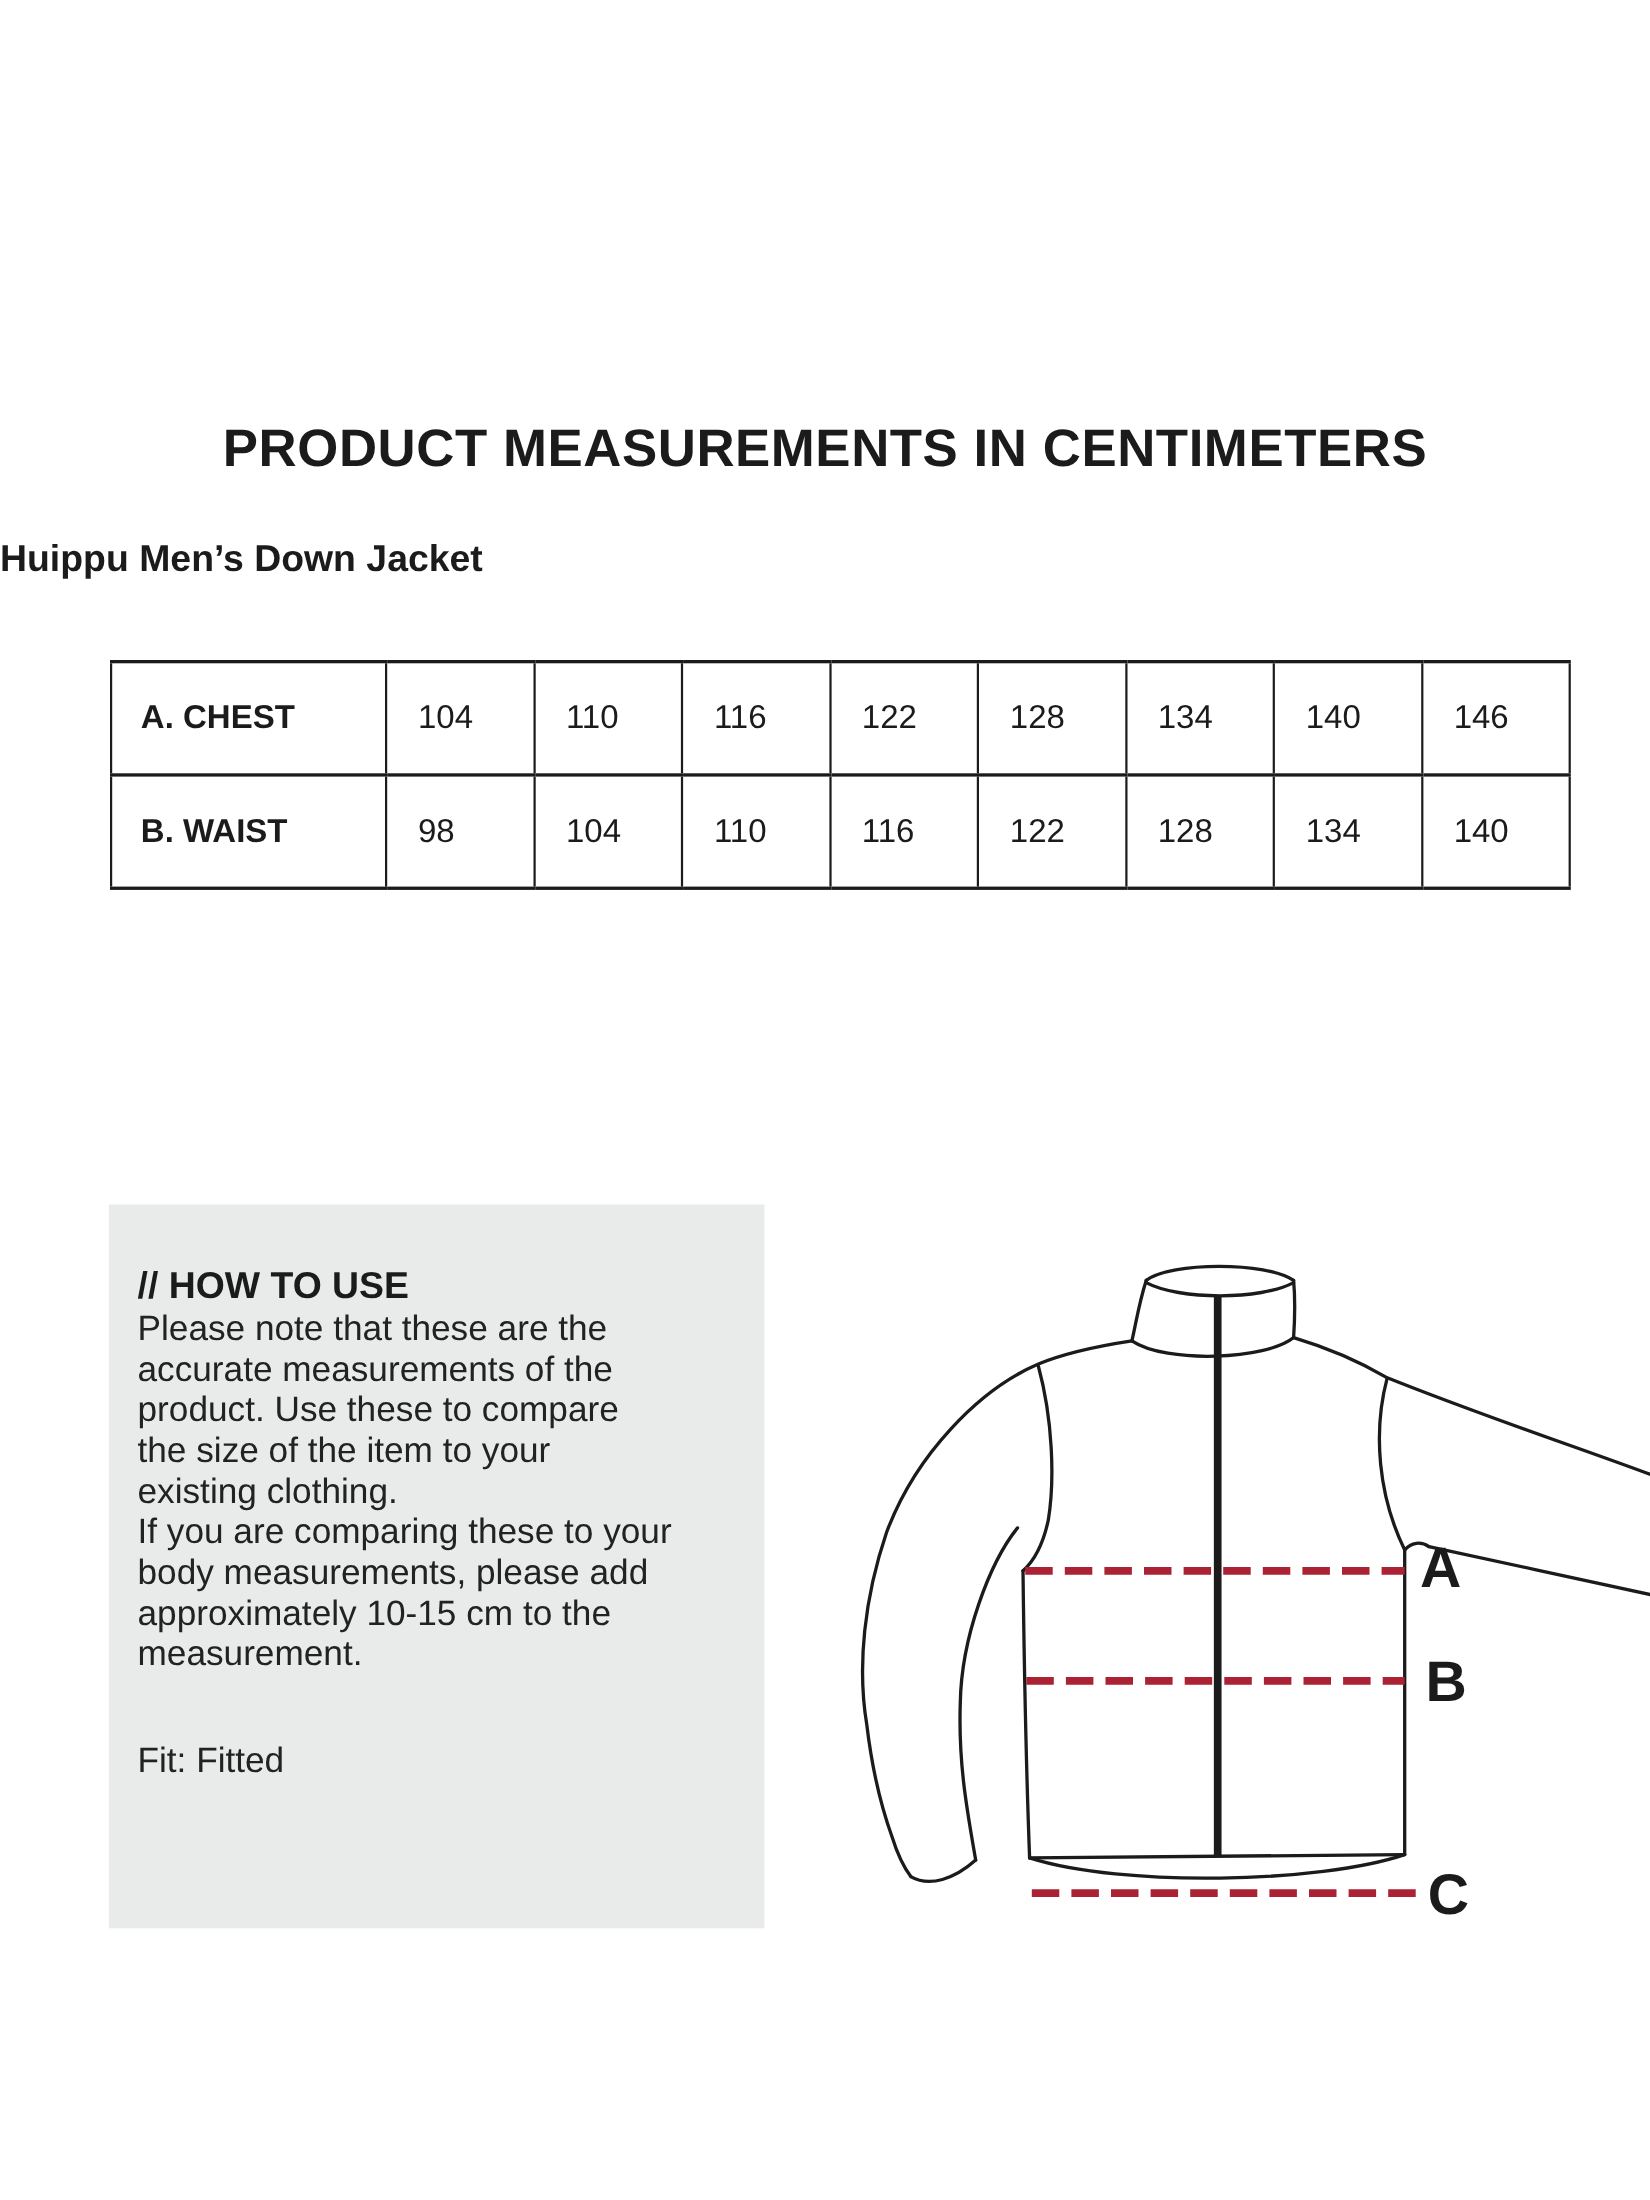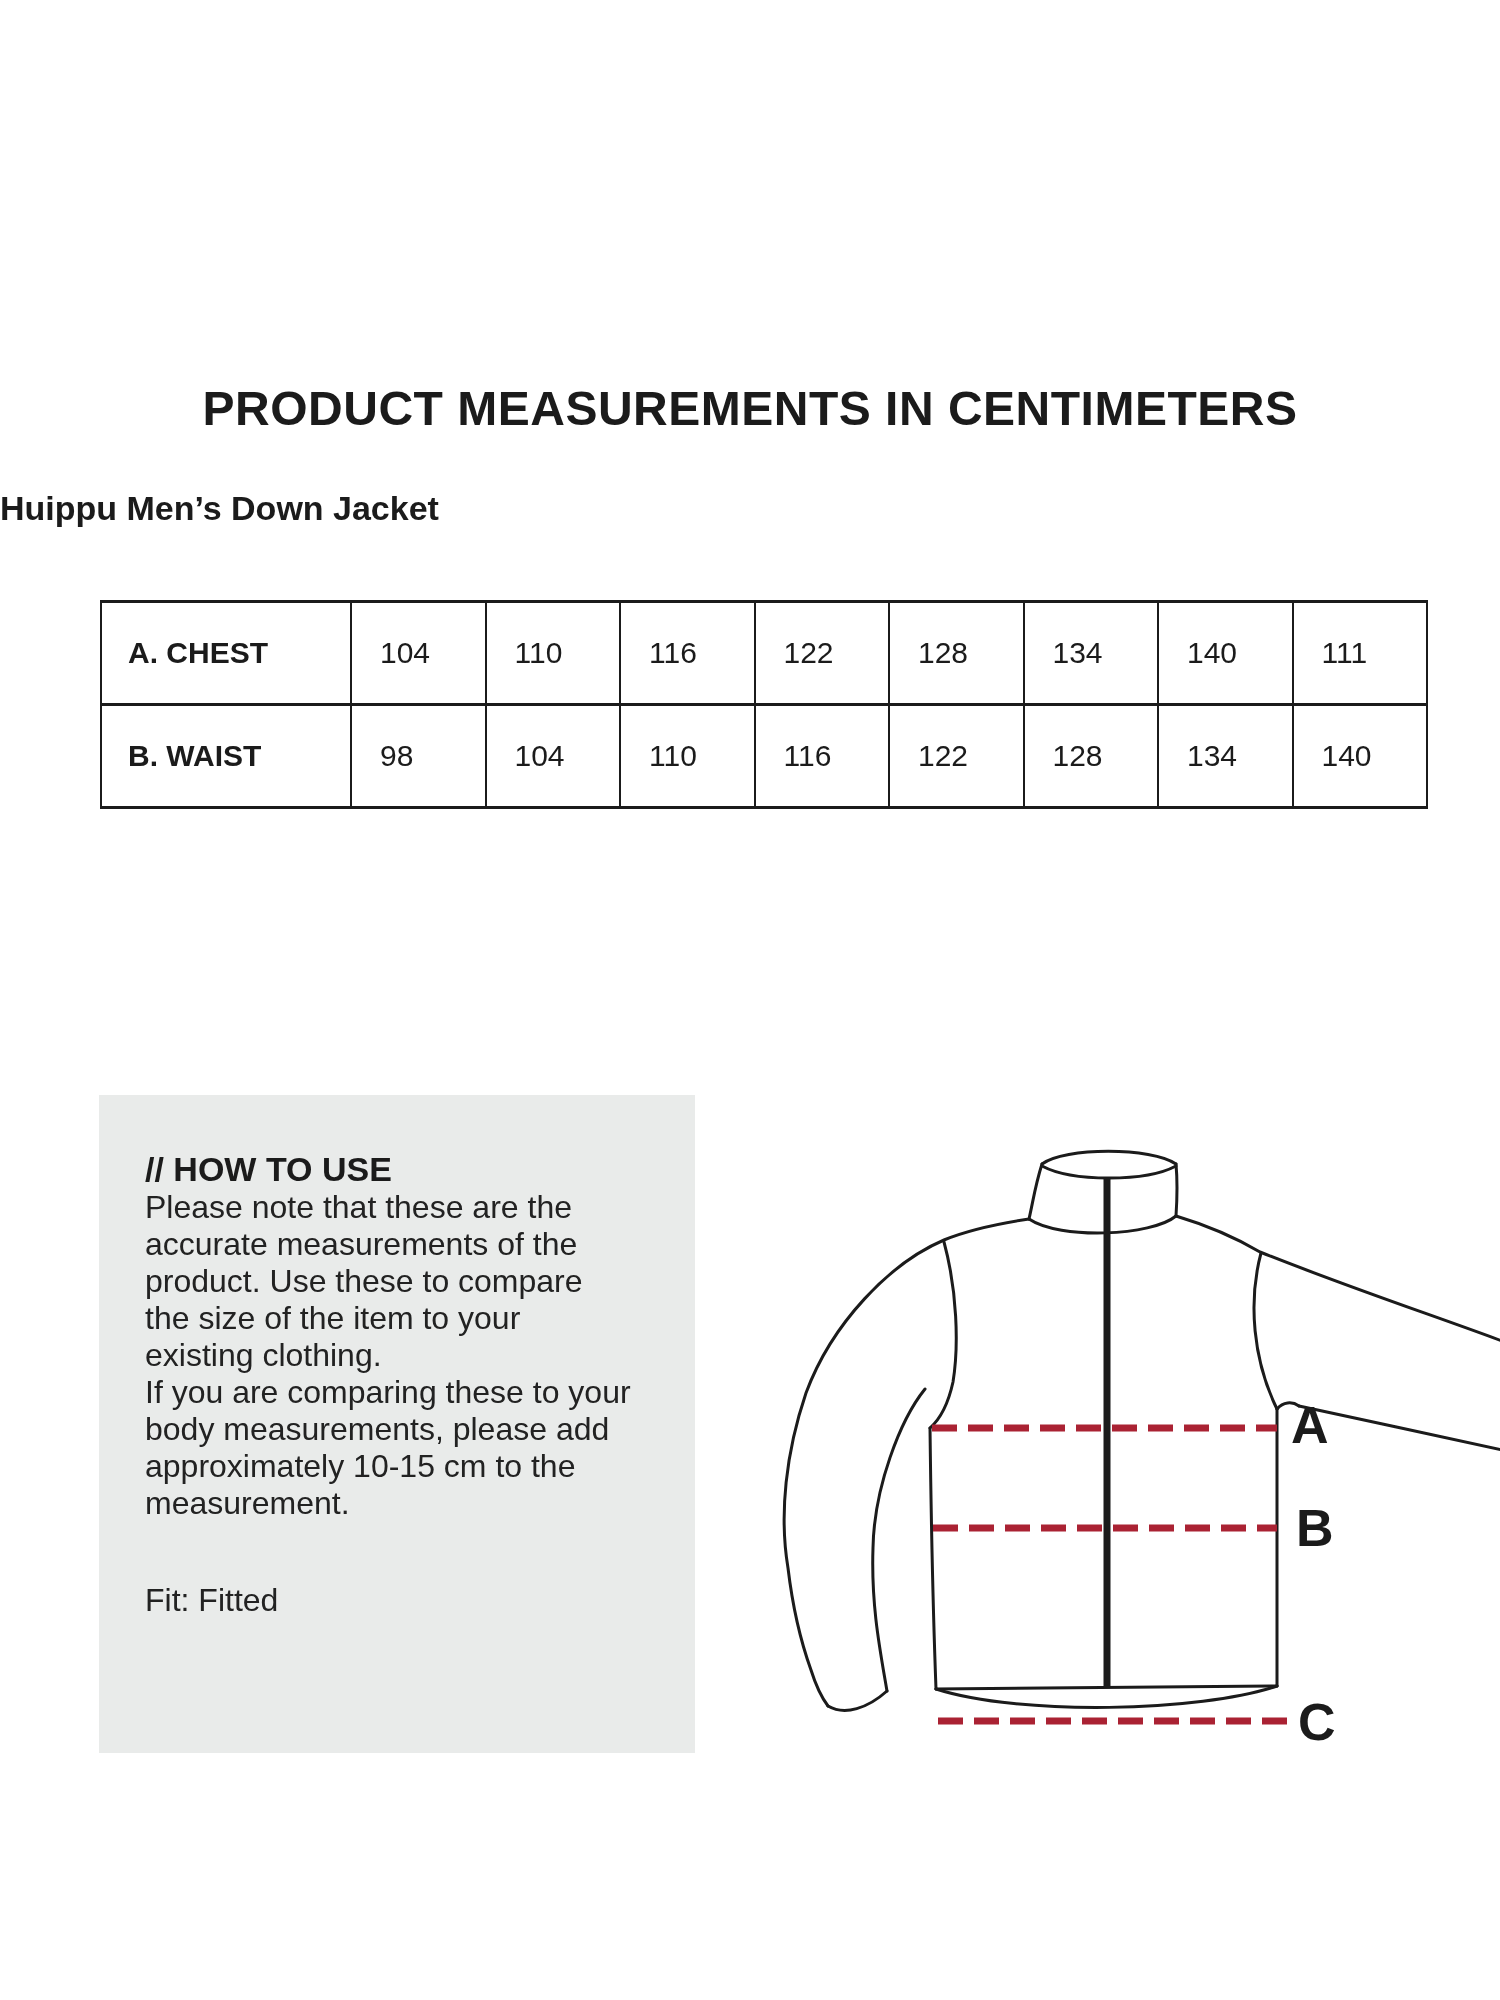--- a/index.html
+++ b/index.html
@@ -60,21 +60,21 @@
   table.size-table td.row-label { font-weight: 700; }
   table.size-table td.value-cell { font-weight: 400; padding-left: 28px; }
 
   
   .howto-panel {
     position: absolute;
     left: 99px; top: 1095px;
     width: 596px; height: 658px;
     background: #e9ebea;
     box-sizing: border-box;
-    padding: 55px 40px 0 46px;
+    padding: 55px 40px 0 26px;
   }
   .howto-heading {
     margin: 0;
     font-size: 34px;
     font-weight: 700;
     color: #1b1b1b;
   }
   .howto-panel p {
     margin: 0;
     width: 490px;
@@ -142,21 +142,21 @@
       <tbody>
       <tr class="data-row">
         <td class="row-label">A. CHEST</td>
         <td class="value-cell">104</td>
         <td class="value-cell">110</td>
         <td class="value-cell">116</td>
         <td class="value-cell">122</td>
         <td class="value-cell">128</td>
         <td class="value-cell">134</td>
         <td class="value-cell">140</td>
-        <td class="value-cell">111</td>
+        <td class="value-cell">146</td>
       </tr>
       <tr class="data-row">
         <td class="row-label">B. WAIST</td>
         <td class="value-cell">98</td>
         <td class="value-cell">104</td>
         <td class="value-cell">110</td>
         <td class="value-cell">116</td>
         <td class="value-cell">122</td>
         <td class="value-cell">128</td>
         <td class="value-cell">134</td>

